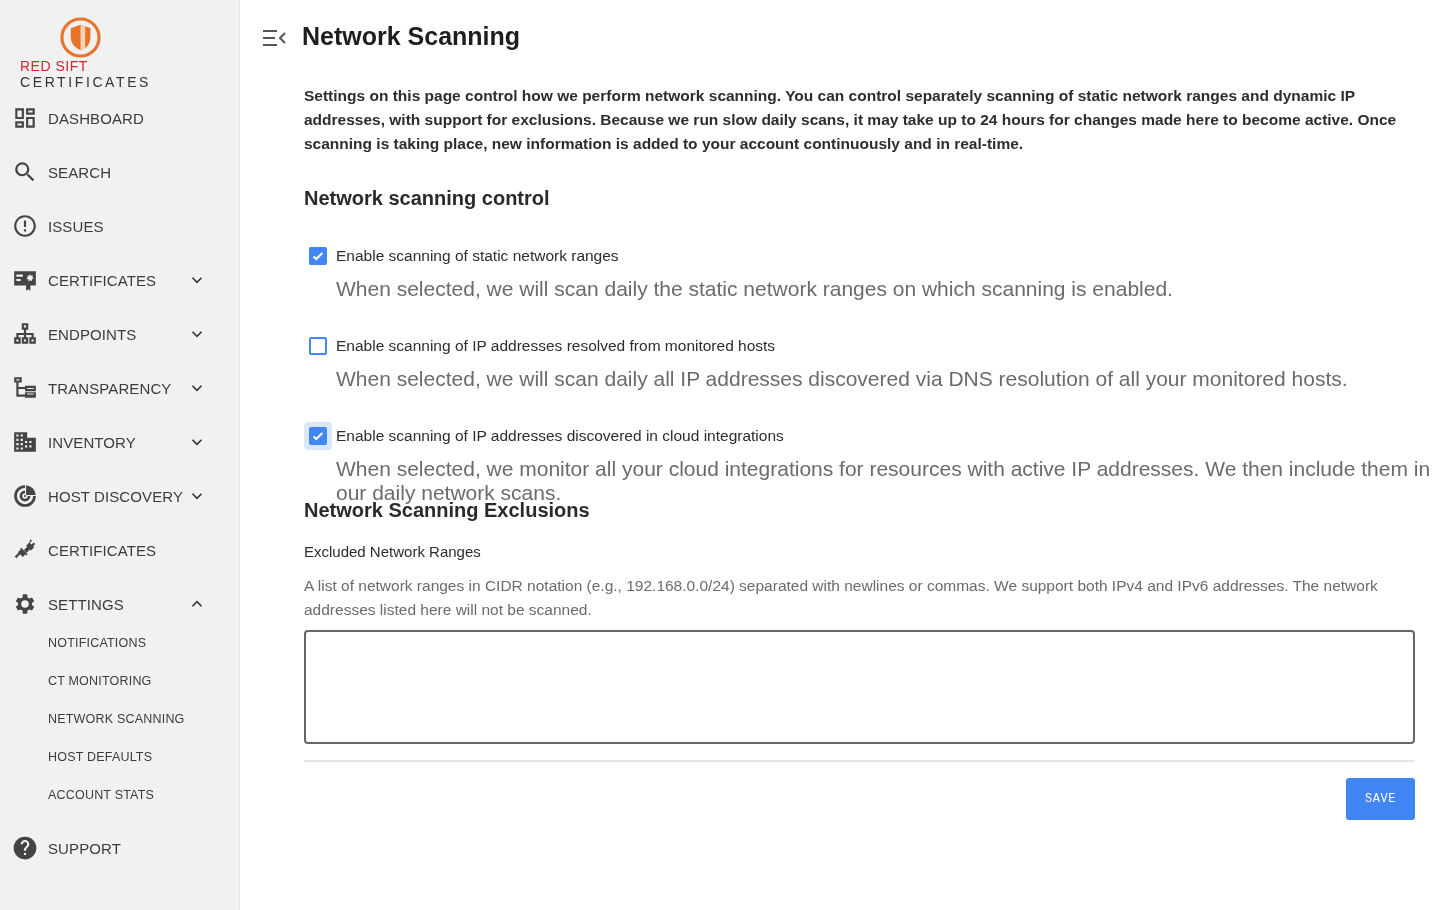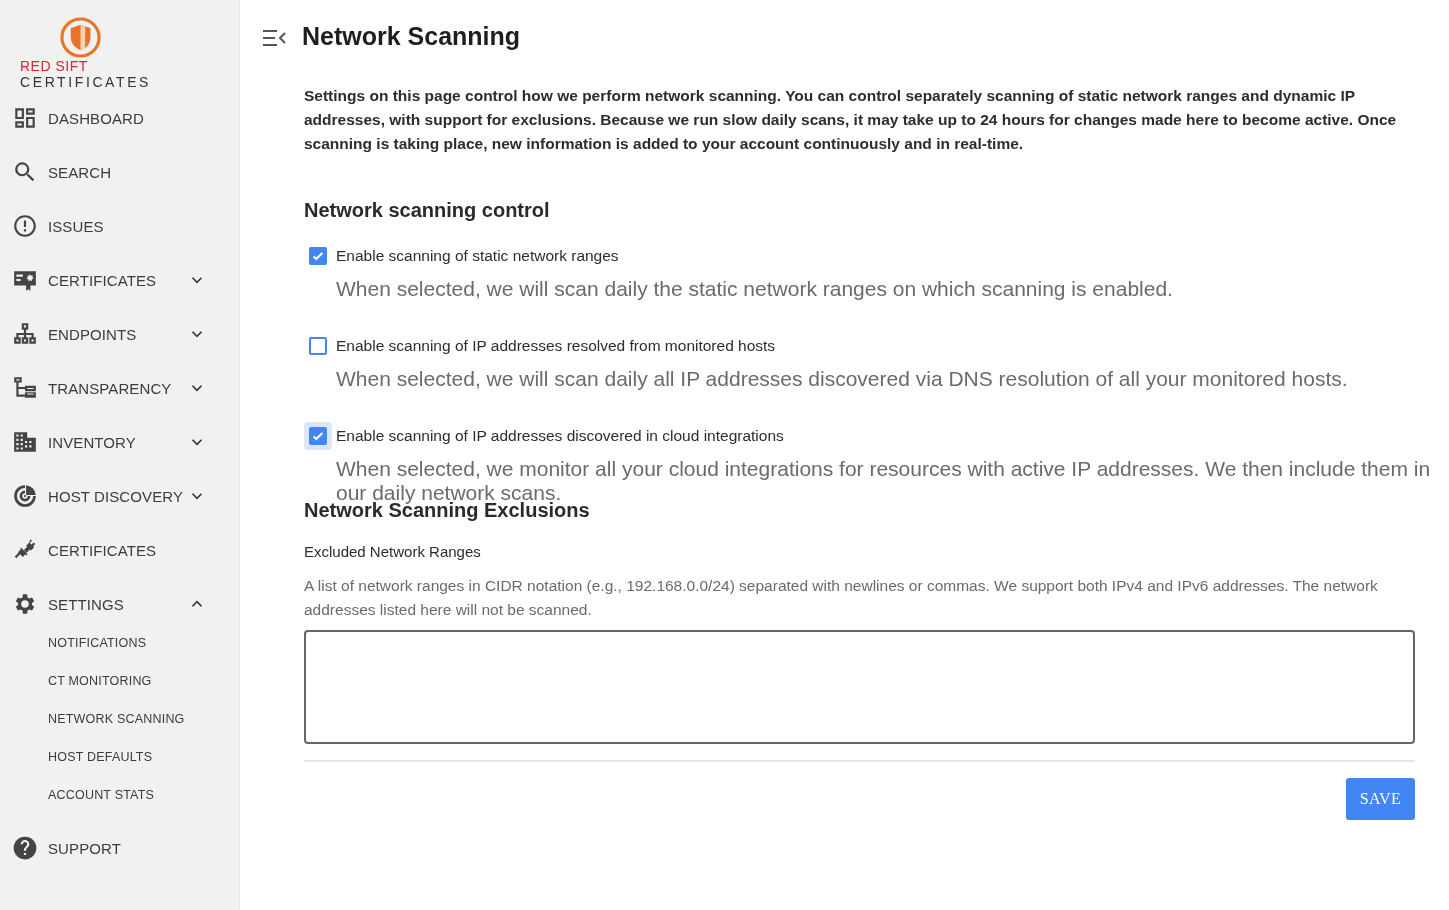--- a/index.html
+++ b/index.html
@@ -55,21 +55,21 @@
     .field-help { position: absolute; left: 64px; top: 574px; width: 1110px; font-size: 15.5px; line-height: 24px; color: #6b6b6b; }
     .textarea {
       position: absolute; left: 64px; top: 630px; width: 1111px; height: 114px;
       border: 2px solid #666; border-radius: 4px; background: #fff; resize: none;
       font-family: "Liberation Sans", sans-serif; font-size: 15px; padding: 8px; outline: none;
     }
     .divider { position: absolute; left: 64px; top: 760px; width: 1111px; height: 2px; background: #e6e6e6; }
     .save-btn {
       position: absolute; left: 1106px; top: 778px; width: 69px; height: 42px;
       background: #4285f4; color: #fff; border: none; border-radius: 3px;
-      font-family: Liberation Serif, serif; font-size: 16px; letter-spacing: 0.5px; cursor: pointer;
+      font-family: Liberation Mono, monospace; font-size: 12px; letter-spacing: 0.5px; cursor: pointer;
     }
   </style>
 </head>
 <body>
 
 <nav class="sidebar">
   <div class="logo">
     <svg class="logo-mark" viewBox="0 0 42 42">
       <circle cx="21" cy="21" r="19" fill="none" stroke="#e8742a" stroke-width="3.2"></circle>
       <path d="M21 8 L31 11.5 L31 21 C31 27 26.5 31.5 21 34 C15.5 31.5 11 27 11 21 L11 11.5 Z" fill="#e8742a"></path>
@@ -209,21 +209,21 @@
 <main class="main">
   <div class="menu-toggle">
     <svg viewBox="0 0 26 20">
         <path d="M2 3h14 M2 10h12 M2 17h14 M24 5l-5 5 5 5"></path>
       </svg>
   </div>
   <h1 class="page-title">Network Scanning</h1>
 
   <p class="intro">Settings on this page control how we perform network scanning. You can control separately scanning of static network ranges and dynamic IP addresses, with support for exclusions. Because we run slow daily scans, it may take up to 24 hours for changes made here to become active. Once scanning is taking place, new information is added to your account continuously and in real-time.</p>
 
-  <h2 class="section-title" style="top:199px">Network scanning control</h2>
+  <h2 class="section-title" style="top:187px">Network scanning control</h2>
 
   <div class="cb-row" style="top:242px">
     <div class="cb">
       <div class="cb-box checked">
           <svg viewBox="0 0 16 16">
             <path d="M3 8.5l3 3 7-7"></path>
           </svg>
         </div>
     </div>
     <span class="cb-label">Enable scanning of static network ranges</span>

